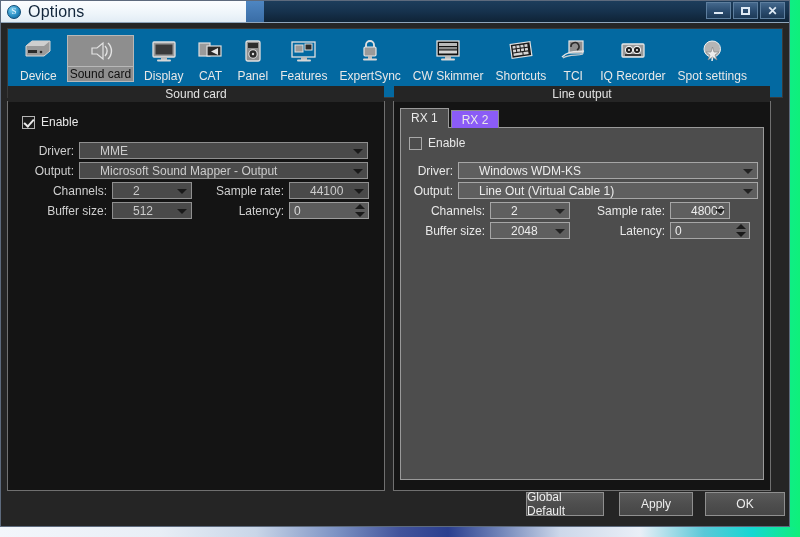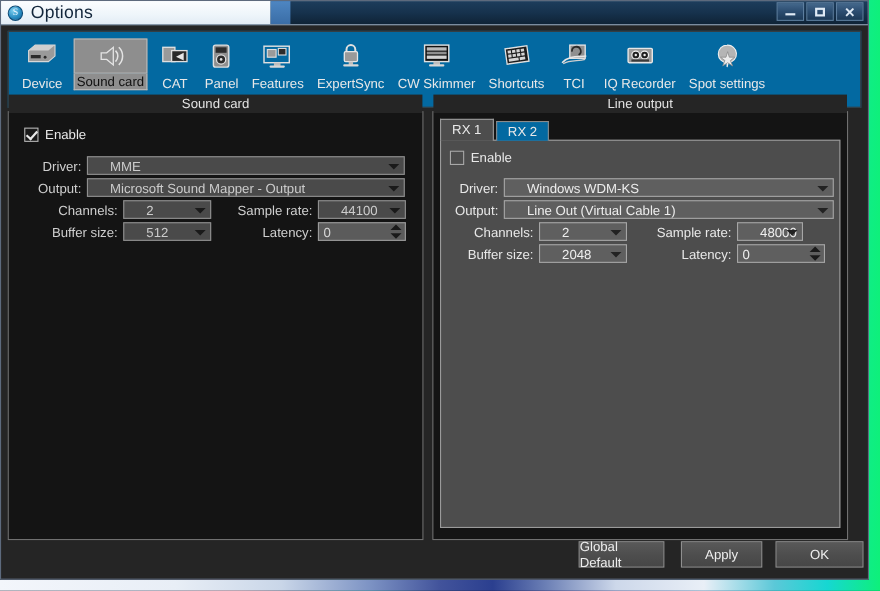--- a/index.html
+++ b/index.html
@@ -232,21 +232,21 @@
     line-height: 14px;
     height: 20px;
   }
   .tab.active {
     background: #4d4d4d;
     border-color: #9a9a9a;
     position: relative;
     z-index: 2;
   }
   .tab.inactive {
-    background: #0369a1;
+    background: #8b5cf6;
     border-color: #8a8a8a;
     margin-left: 2px;
     height: 18px;
     margin-bottom: 0;
   }
   .tabpanel {
     position: absolute;
     left: 6px; top: 25px;
     width: 364px;
     height: 353px;
@@ -421,20 +421,31 @@
       <div class="tool-ico">
         <svg width="32" height="28" viewBox="0 0 32 28">
           <path d="M8 11 L13 11 L19 6 L19 22 L13 17 L8 17 Z" fill="#8f8f8f" stroke="#e3e3e3" stroke-width="1.2"></path>
           <path d="M21 9 A7 7 0 0 1 21 19" fill="none" stroke="#e3e3e3" stroke-width="1.4"></path>
           <path d="M24 6 A11 11 0 0 1 24 22" fill="none" stroke="#e3e3e3" stroke-width="1.4"></path>
         </svg>
       </div>
       <div class="tool-lbl">Sound card</div>
     </div>
 
+    <div class="tool-item">
+      <div class="tool-ico">
+        <svg width="32" height="28" viewBox="0 0 32 28">
+          <rect x="5" y="5" width="22" height="15" rx="1" fill="#9a9a9a" stroke="#e0e0e0" stroke-width="1.3"></rect>
+          <rect x="7.5" y="7.5" width="17" height="10" fill="#3a3a3a"></rect>
+          <rect x="13" y="20" width="6" height="3" fill="#bdbdbd"></rect>
+          <rect x="9" y="22.5" width="14" height="2" rx="1" fill="#d8d8d8"></rect>
+        </svg>
+      </div>
+      <div class="tool-lbl">Display</div>
+    </div>
 
     <div class="tool-item">
       <div class="tool-ico">
         <svg width="32" height="28" viewBox="0 0 32 28">
           <rect x="5" y="6" width="11" height="13" fill="#9a9a9a" stroke="#e0e0e0" stroke-width="1.2"></rect>
           <rect x="13" y="9" width="14" height="10" fill="#2a2a2a" stroke="#e0e0e0" stroke-width="1.2"></rect>
           <path d="M24 11 L17 14.5 L24 18 Z" fill="#e6e6e6"></path>
         </svg>
       </div>
       <div class="tool-lbl">CAT</div>

